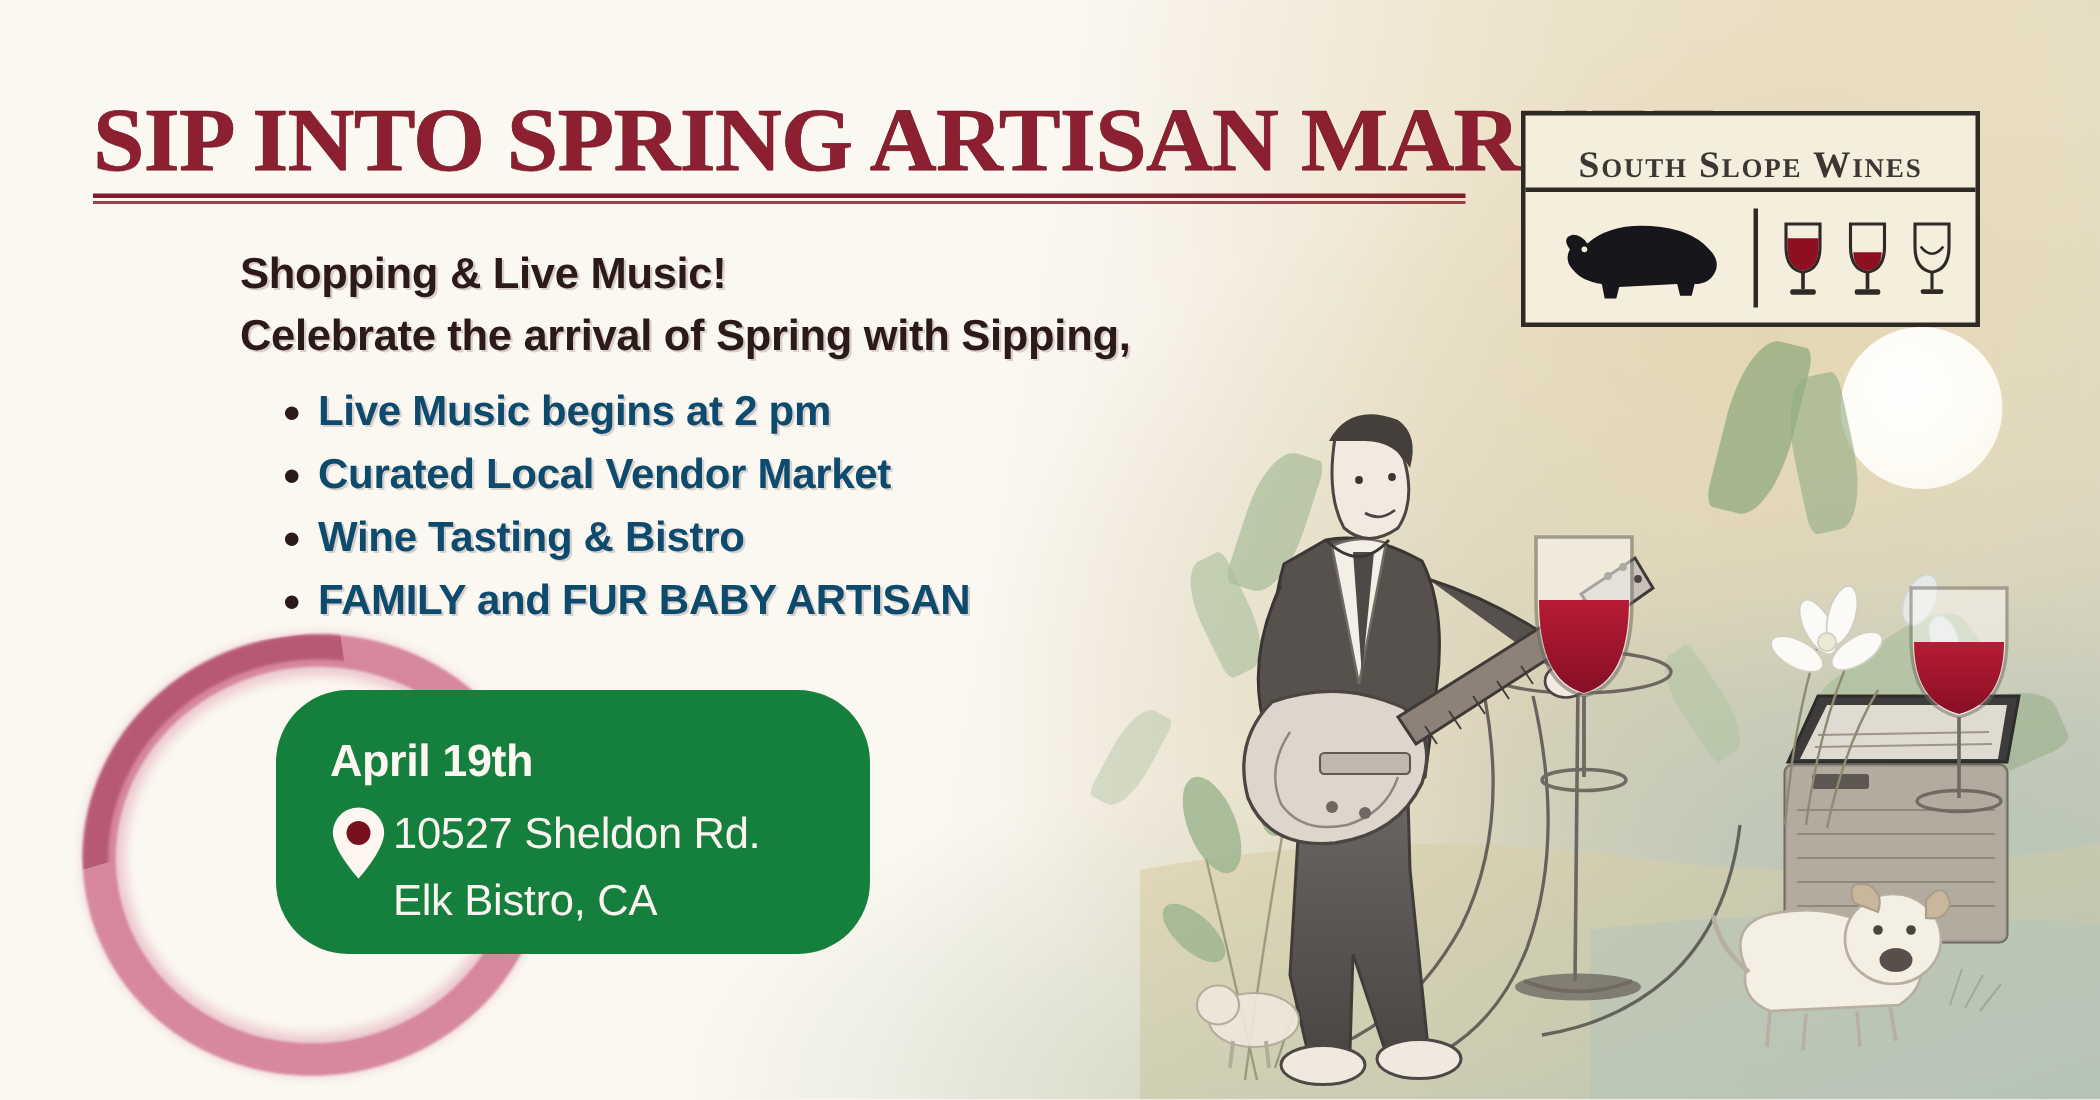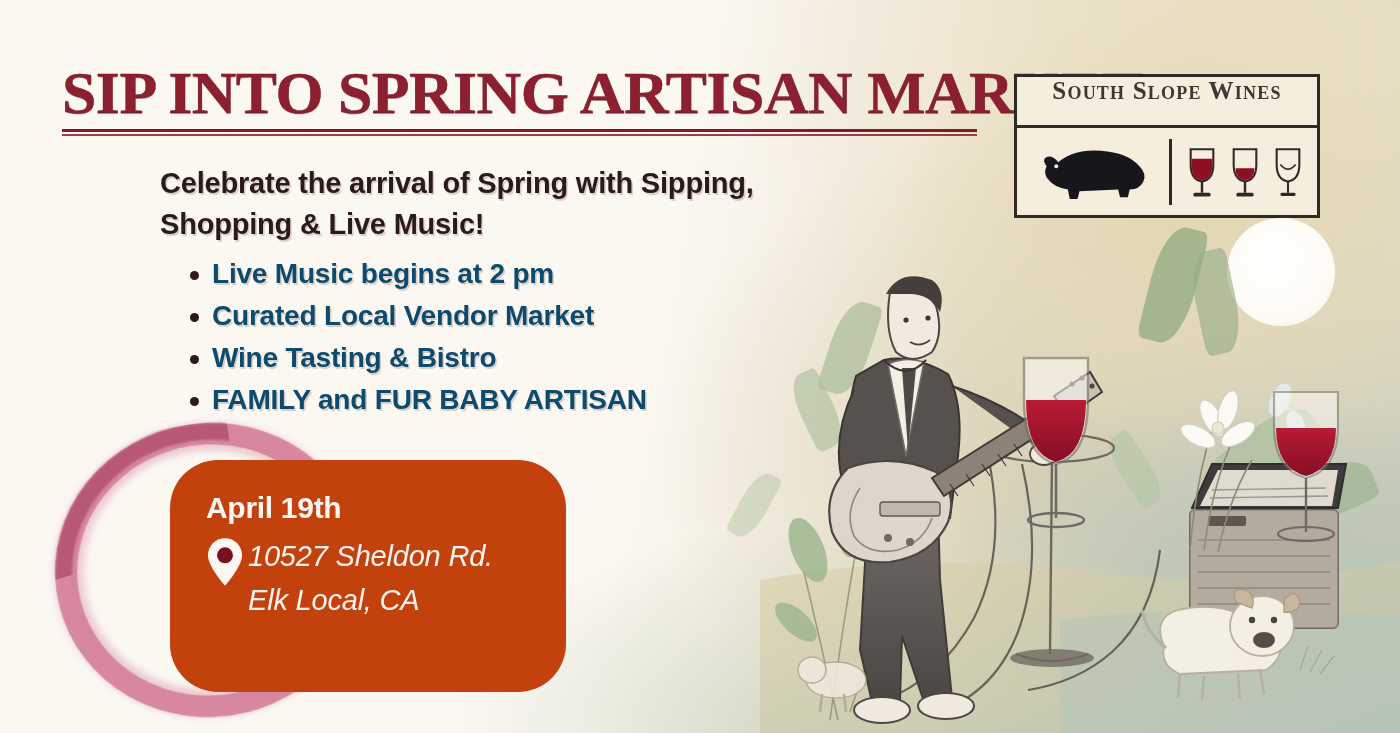--- a/index.html
+++ b/index.html
@@ -79,21 +79,21 @@
   .title-rule .r2 { height:2px; background:#8d2030; margin-top:2px; opacity:.85; }
 
   
   .logo {
     position:absolute; left:1014px; top:74px; width:306px; height:144px;
     border:3px solid #2e2b27;
     background:#f5eedd;
   }
   .logo-name {
     height:51px; border-bottom:3px solid #2e2b27;
-    display:flex; align-items:flex-start; justify-content:center;
+    display:flex; align-items:flex-end; justify-content:center;
   }
   .logo-name span {
     font-family:"Liberation Serif", serif;
     font-variant:small-caps;
     font-weight:bold;
     font-size:25px;
     letter-spacing:1.2px;
     color:#3b3733;
     white-space:nowrap;
   }
@@ -149,31 +149,31 @@
     filter:blur(1.2px);
   }
   .stain-ring.soft {
     border-color:rgba(212,127,151,.45);
     border-width:28px;
     filter:blur(4px);
   }
 
   
   .card {
-    position:absolute; left:170px; top:460px; width:396px; height:232px;
-    background:#c2410c;
+    position:absolute; left:184px; top:460px; width:396px; height:176px;
+    background:#15803d;
     border-radius:48px;
     padding:26px 30px 0 36px;
   }
   .card-date {
     font-family:"Liberation Sans", sans-serif;
     font-weight:bold; font-size:30px; line-height:44px;
     color:#fdf6f1; letter-spacing:-.3px;
   }
-  .card-addr-row { display:flex; align-items:flex-start; margin-top:4px;font-style:italic; }
+  .card-addr-row { display:flex; align-items:flex-start; margin-top:4px; }
   .pin { width:44px; flex:0 0 44px; padding-top:2px; }
   .card-addr {
     font-family:"Liberation Sans", sans-serif;
     font-weight:400; font-size:29px; line-height:44px;
     color:#fbf3ef; letter-spacing:-.2px;
     margin-left:-2px;
   }
 
   
   .art { position:absolute; left:760px; top:250px; width:640px; height:483px; }
@@ -415,22 +415,22 @@
           <path d="M6 6 L30 6 L30 22 Q30 38 18 40 Q6 38 6 22 Z" fill="none" stroke="#2e2b27" stroke-width="2.2"></path>
           <path d="M10 22 Q18 32 26 22" fill="none" stroke="#2e2b27" stroke-width="1.8"></path>
           <line x1="18" y1="40" x2="18" y2="52" stroke="#2e2b27" stroke-width="2.2"></line>
           <rect x="10" y="52" width="16" height="3.4" rx="1.5" fill="#2e2b27"></rect>
         </svg>
       </div>
     </div>
   </div>
 
   <div class="copy">
+    <div class="lede">Shopping &amp; Live Music!</div>
     <div class="lede">Celebrate the arrival of Spring with Sipping,</div>
-    <div class="lede">Shopping &amp; Live Music!</div>
     <ul class="bullets">
       <li>Live Music begins at 2 pm</li>
       <li>Curated Local Vendor Market</li>
       <li>Wine Tasting &amp; Bistro</li>
       <li>FAMILY and FUR BABY ARTISAN</li>
     </ul>
   </div>
 
   <div class="stain">
     <div class="stain-ring soft"></div>
@@ -444,17 +444,17 @@
       <div class="pin">
         <svg viewBox="0 0 40 54" width="38" height="52" aria-hidden="true">
           <path d="M20 2 C10 2 2 10 2 20 C2 32 20 52 20 52 C20 52 38 32 38 20 C38 10 30 2 20 2 Z" fill="#fdf6f1"></path>
           <circle cx="20" cy="20" r="8.4" fill="#771120"></circle>
         </svg>
       </div>
       <div class="card-addr">10527 Sheldon Rd.</div>
     </div>
     <div class="card-addr-row" style="margin-top:-14px;">
       <div class="pin"></div>
-      <div class="card-addr">Elk Local, CA</div>
+      <div class="card-addr">Elk Bistro, CA</div>
     </div>
   </div>
 
 </div>
 
 </body></html>

